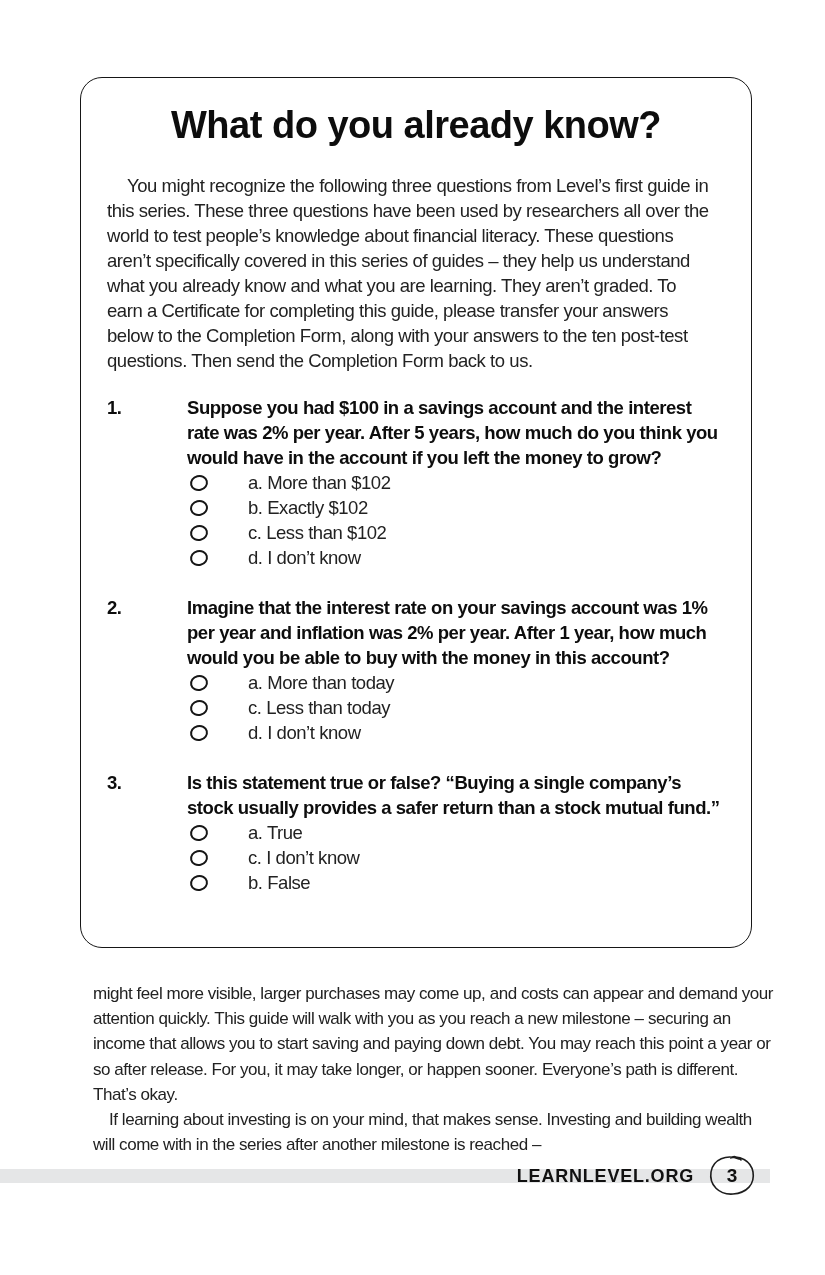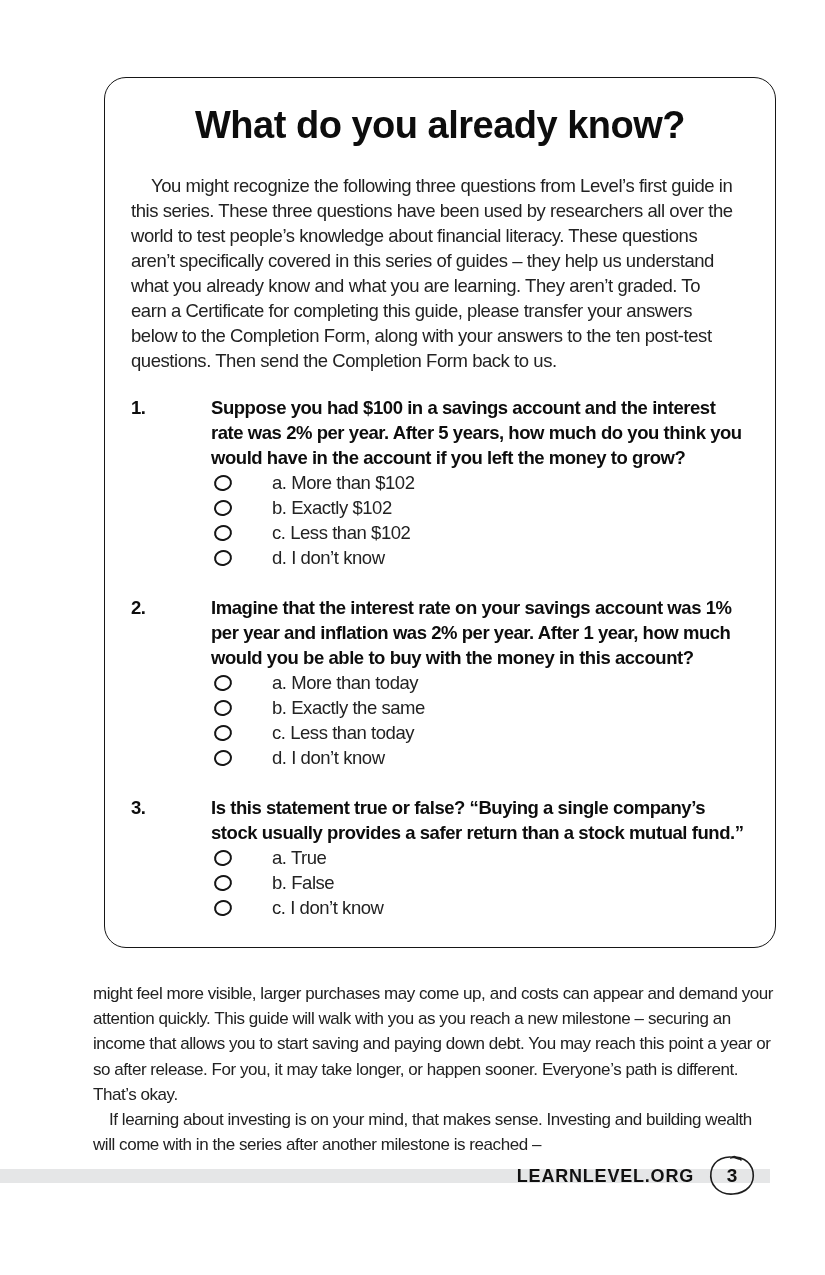--- a/index.html
+++ b/index.html
@@ -7,21 +7,21 @@
     position:relative;
     width:825px; height:1275px;
     background:#ffffff;
     font-family:"Liberation Sans", sans-serif;
     color:#1b1b1b;
     overflow:hidden;
   }
 
   
   .quiz-box {
-    position:absolute; left:104px; top:77px;
+    position:absolute; left:80px; top:77px;
     width:672px; height:871px;
     box-sizing:border-box;
     border:1.7px solid #161616;
     border-radius:22px;
     padding:14px 26px 0 26px;
   }
   .quiz-title {
     margin:12px 0 0 0;
     text-align:center;
     font-size:38px;
@@ -155,48 +155,44 @@
       <div class="question">
         <div class="q-num">2.</div>
         <div class="q-content">
           <div class="q-text">Imagine that the interest rate on your savings account was 1% per year and inflation was 2% per year. After 1 year, how much would you be able to buy with the money in this account?</div>
           <div class="option">
             <span class="radio"></span>
             <span>a. More than today</span>
           </div>
           <div class="option">
             <span class="radio"></span>
-            <span>b. Exactly the same</span>
-          </div>
-          <div class="option">
-            <span class="radio"></span>
             <span>c. Less than today</span>
           </div>
           <div class="option">
             <span class="radio"></span>
             <span>d. I don’t know</span>
           </div>
         </div>
       </div>
 
       <div class="question">
         <div class="q-num">3.</div>
         <div class="q-content">
           <div class="q-text">Is this statement true or false? “Buying a single company’s stock usually provides a safer return than a stock mutual fund.”</div>
           <div class="option">
             <span class="radio"></span>
             <span>a. True</span>
           </div>
           <div class="option">
             <span class="radio"></span>
+            <span>c. I don’t know</span>
+          </div>
+          <div class="option">
+            <span class="radio"></span>
             <span>b. False</span>
-          </div>
-          <div class="option">
-            <span class="radio"></span>
-            <span>c. I don’t know</span>
           </div>
         </div>
       </div>
 
     </div>
   </div>
 
   <div class="body-text">
     <p>might feel more visible, larger purchases may come up, and costs can appear and demand your attention quickly. This guide will walk with you as you reach a new milestone – securing an income that allows you to start saving and paying down debt. You may reach this point a year or so after release. For you, it may take longer, or happen sooner. Everyone’s path is different. That’s okay.</p>
     <p class="indented">If learning about investing is on your mind, that makes sense. Investing and building wealth will come with in the series after another milestone is reached –</p>

